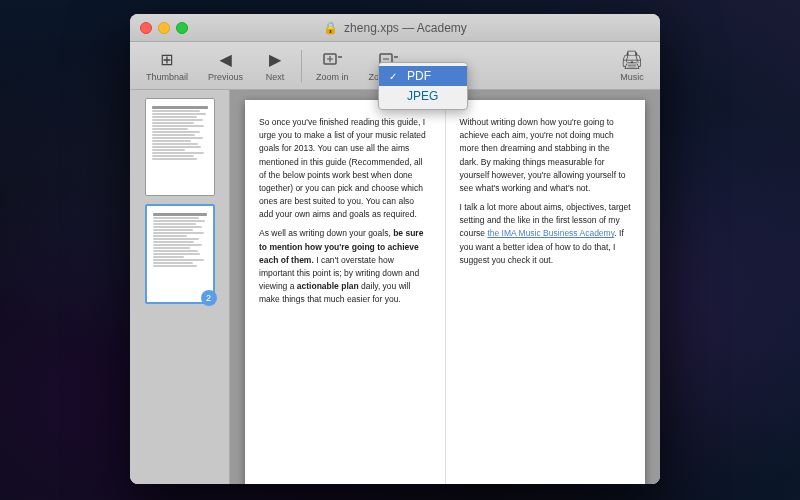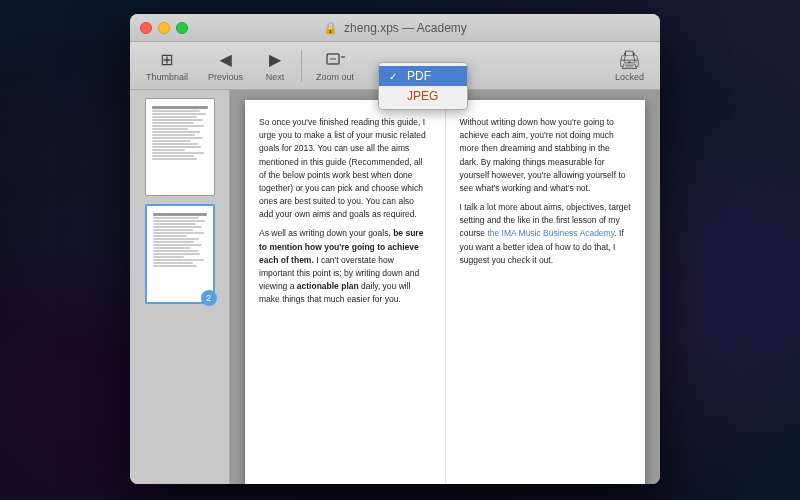--- a/index.html
+++ b/index.html
@@ -228,42 +228,42 @@
 
     .page-col:last-child {
       border-right: none;
     }
 
     .page-col p {
       margin-bottom: 6px;
     }
 
     .bold { font-weight: bold; }
-    .link { color: #4a7ecf; }
+    .link { color: #4a7ecf; text-decoration: underline; }
 
     
     .dropdown-menu {
       position: absolute;
       top: 48px;
       left: 248px;
       width: 90px;
       background: #f0f0f0;
       border: 1px solid #aaa;
       border-radius: 4px;
       box-shadow: 0 4px 12px rgba(0,0,0,0.3);
       z-index: 100;
       padding: 3px 0;
     }
 
     .menu-item {
       display: flex;
       align-items: center;
       padding: 3px 10px;
       font-size: 12px;
-      color: #c2410c;
+      color: #0369a1;
       cursor: pointer;
       gap: 6px;
     }
 
     .menu-item.selected {
       background: #4a7ecf;
       color: white;
     }
 
     .menu-checkmark {
@@ -302,34 +302,45 @@
     </div>
     <div class="toolbar-btn">
       <div class="toolbar-btn-icon">◀</div>
       <div class="toolbar-btn-label">Previous</div>
     </div>
     <div class="toolbar-btn">
       <div class="toolbar-btn-icon">▶</div>
       <div class="toolbar-btn-label">Next</div>
     </div>
     <div class="toolbar-sep"></div>
+    <div class="toolbar-btn">
+      <div class="toolbar-btn-icon">
+        <svg width="20" height="18" viewBox="0 0 20 18">
+          <rect x="2" y="3" width="12" height="10" rx="1" fill="none" stroke="#555" stroke-width="1.5"></rect>
+          <line x1="16" y1="6" x2="20" y2="6" stroke="#555" stroke-width="1.5"></line>
+          <line x1="8" y1="5" x2="8" y2="11" stroke="#555" stroke-width="1.2"></line>
+          <line x1="5" y1="8" x2="11" y2="8" stroke="#555" stroke-width="1.2"></line>
+        </svg>
+      </div>
+      <div class="toolbar-btn-label">Zoom in</div>
+    </div>
     <div class="toolbar-btn">
       <div class="toolbar-btn-icon">
         <svg width="20" height="18" viewBox="0 0 20 18">
           <rect x="2" y="3" width="12" height="10" rx="1" fill="none" stroke="#555" stroke-width="1.5"></rect>
           <line x1="16" y1="6" x2="20" y2="6" stroke="#555" stroke-width="1.5"></line>
           <line x1="5" y1="8" x2="11" y2="8" stroke="#555" stroke-width="1.2"></line>
         </svg>
       </div>
       <div class="toolbar-btn-label">Zoom out</div>
     </div>
     <div class="toolbar-spacer"></div>
     <div class="toolbar-btn">
       <div class="toolbar-btn-icon print-icon">🖨</div>
-      <div class="toolbar-btn-label">Locked</div>
+      <div class="toolbar-btn-label">Music</div>
     </div>
   </div>
 
   <div class="dropdown-menu">
     <div class="menu-item selected">
       <span class="menu-checkmark">✓</span>
       <span>PDF</span>
     </div>
     <div class="menu-item">
       <span class="menu-checkmark"></span>

